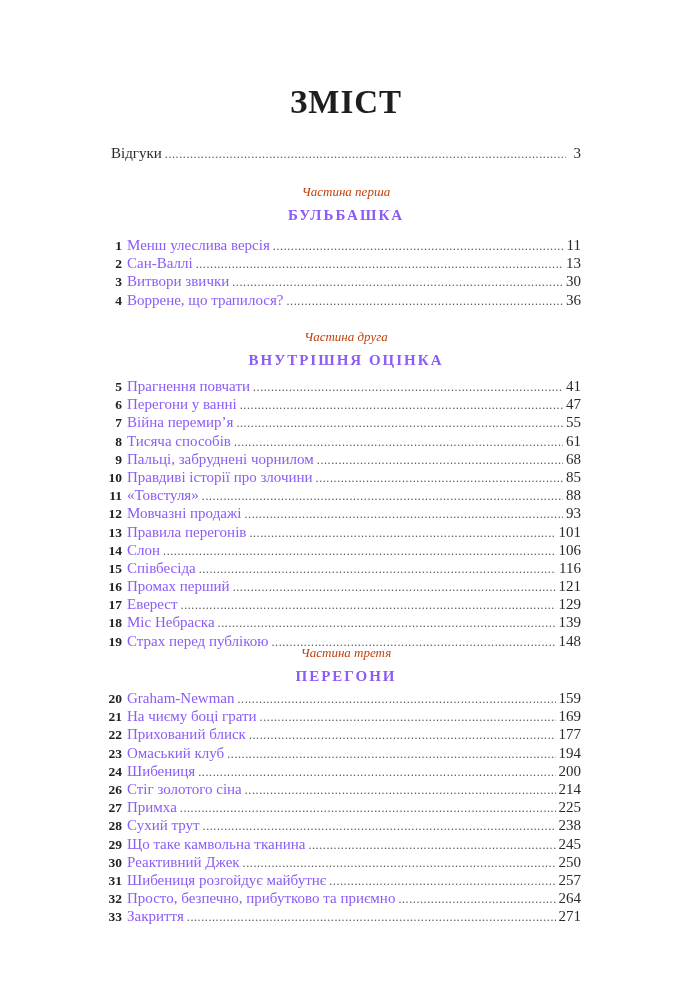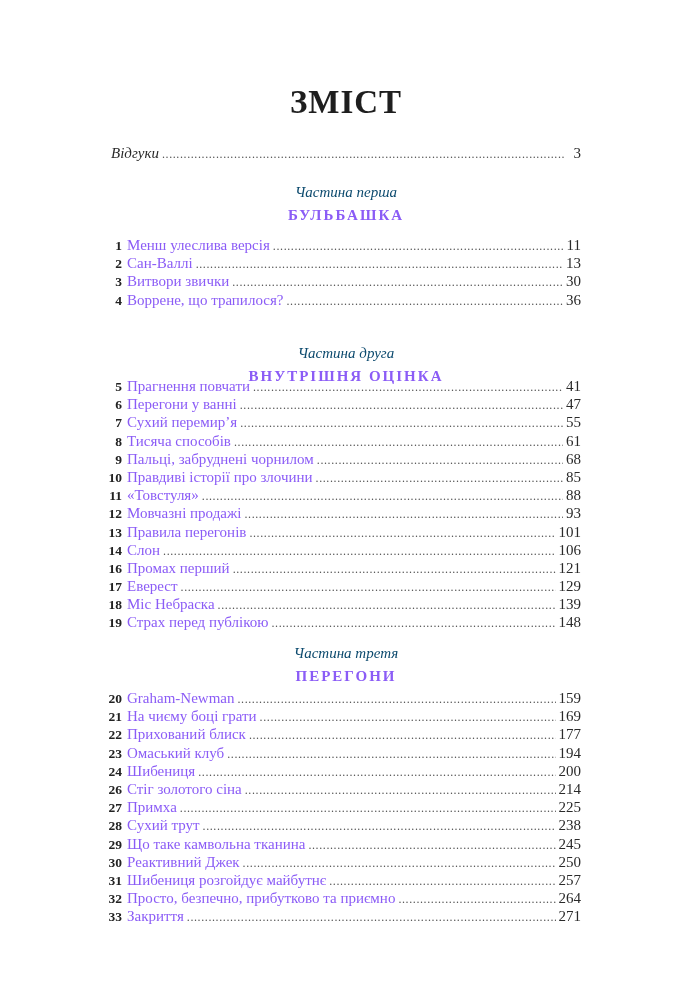--- a/index.html
+++ b/index.html
@@ -37,21 +37,20 @@
     position: absolute;
     top: 144px;
     left: 0;
     width: 470px;
     display: flex;
     align-items: baseline;
     font-size: 15px;
     line-height: 18px;
   }
   .front-row .lbl {
-    font-style: italic;
     white-space: nowrap;
   }
   .leader {
     flex: 1;
     overflow: hidden;
     white-space: nowrap;
     margin: 0 3px;
     color: #555;
     letter-spacing: 2.1px;
     font-size: 12px;
@@ -66,23 +65,23 @@
     min-width: 12px;
   }
   .part {
     position: absolute;
     left: 0;
     width: 470px;
     text-align: center;
   }
   .part-label {
     font-style: italic;
-    font-size: 15px;
+    font-size: 13px;
     line-height: 18px;
-    color: #0c4a6e;
+    color: #c2410c;
   }
   .part-title {
     font-size: 15px;
     font-weight: bold;
     letter-spacing: 2px;
     line-height: 24px;
     margin-top: 2px;
     color: #8b5cf6;
   }
   .chapters {
@@ -149,40 +148,40 @@
     <span class="pg">30</span>
   </div>
       <div class="ch-row">
     <span class="ch-num">4</span>
     <span class="ch-title">Воррене, що трапилося?</span>
     <span class="leader"></span>
     <span class="pg">36</span>
   </div>
     </div>
 
-  <div class="part" style="top:344px;">
+  <div class="part" style="top:328px;">
     <div class="part-label">Частина друга</div>
     <div class="part-title">ВНУТРІШНЯ ОЦІНКА</div>
   </div>
   <div class="chapters" style="top:377px;">
       <div class="ch-row">
     <span class="ch-num">5</span>
     <span class="ch-title">Прагнення повчати</span>
     <span class="leader"></span>
     <span class="pg">41</span>
   </div>
       <div class="ch-row">
     <span class="ch-num">6</span>
     <span class="ch-title">Перегони у ванні</span>
     <span class="leader"></span>
     <span class="pg">47</span>
   </div>
       <div class="ch-row">
     <span class="ch-num">7</span>
-    <span class="ch-title">Сухий перемир’я</span>
+    <span class="ch-title">Війна перемир’я</span>
     <span class="leader"></span>
     <span class="pg">55</span>
   </div>
       <div class="ch-row">
     <span class="ch-num">8</span>
     <span class="ch-title">Тисяча способів</span>
     <span class="leader"></span>
     <span class="pg">61</span>
   </div>
       <div class="ch-row">
@@ -213,20 +212,26 @@
     <span class="ch-num">13</span>
     <span class="ch-title">Правила перегонів</span>
     <span class="leader"></span>
     <span class="pg">101</span>
   </div>
       <div class="ch-row">
     <span class="ch-num">14</span>
     <span class="ch-title">Слон</span>
     <span class="leader"></span>
     <span class="pg">106</span>
+  </div>
+      <div class="ch-row">
+    <span class="ch-num">15</span>
+    <span class="ch-title">Співбесіда</span>
+    <span class="leader"></span>
+    <span class="pg">116</span>
   </div>
       <div class="ch-row">
     <span class="ch-num">16</span>
     <span class="ch-title">Промах перший</span>
     <span class="leader"></span>
     <span class="pg">121</span>
   </div>
       <div class="ch-row">
     <span class="ch-num">17</span>
     <span class="ch-title">Еверест</span>

